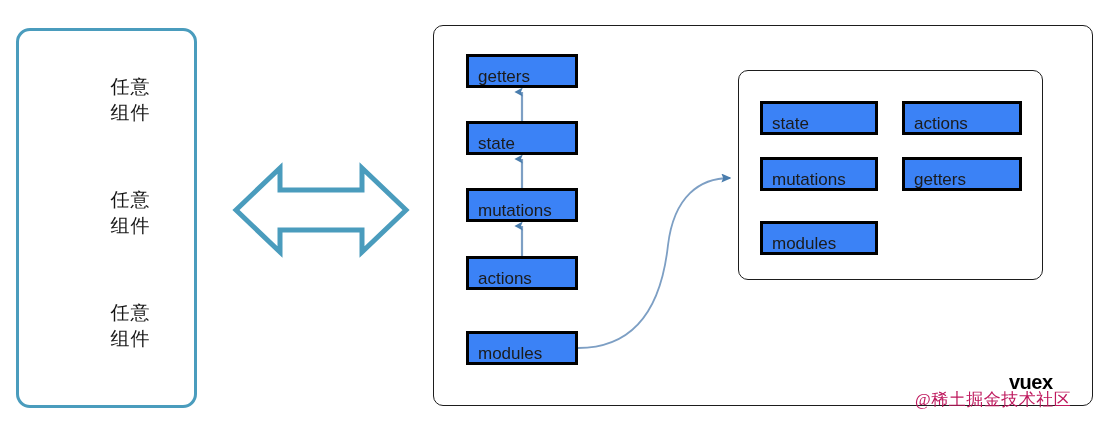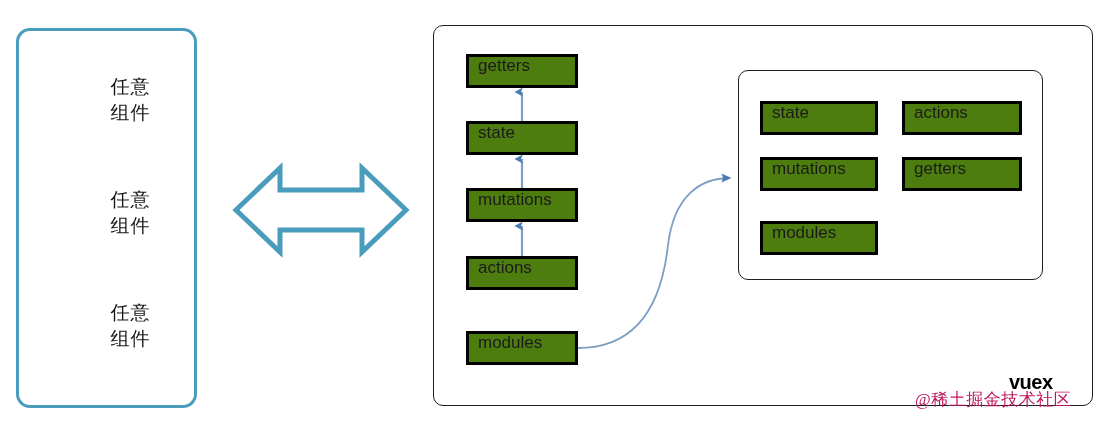--- a/index.html
+++ b/index.html
@@ -76,23 +76,23 @@
     font-weight: bold;
     color: #000000;
     letter-spacing: -0.5px;
   }
 
   
   .node-box {
     position: absolute;
     box-sizing: border-box;
     border: 3px solid #000000;
-    background: #4d7c0f;
+    background: #3b82f6;
     display: flex;
-    align-items: flex-start;
+    align-items: flex-end;
   }
   .node-box .node-text {
     padding-left: 9px;
     font-size: 17px;
     color: #1b1b1b;
     line-height: 1;
     font-family: "Liberation Sans", "DejaVu Sans", sans-serif;
   }
 
   

